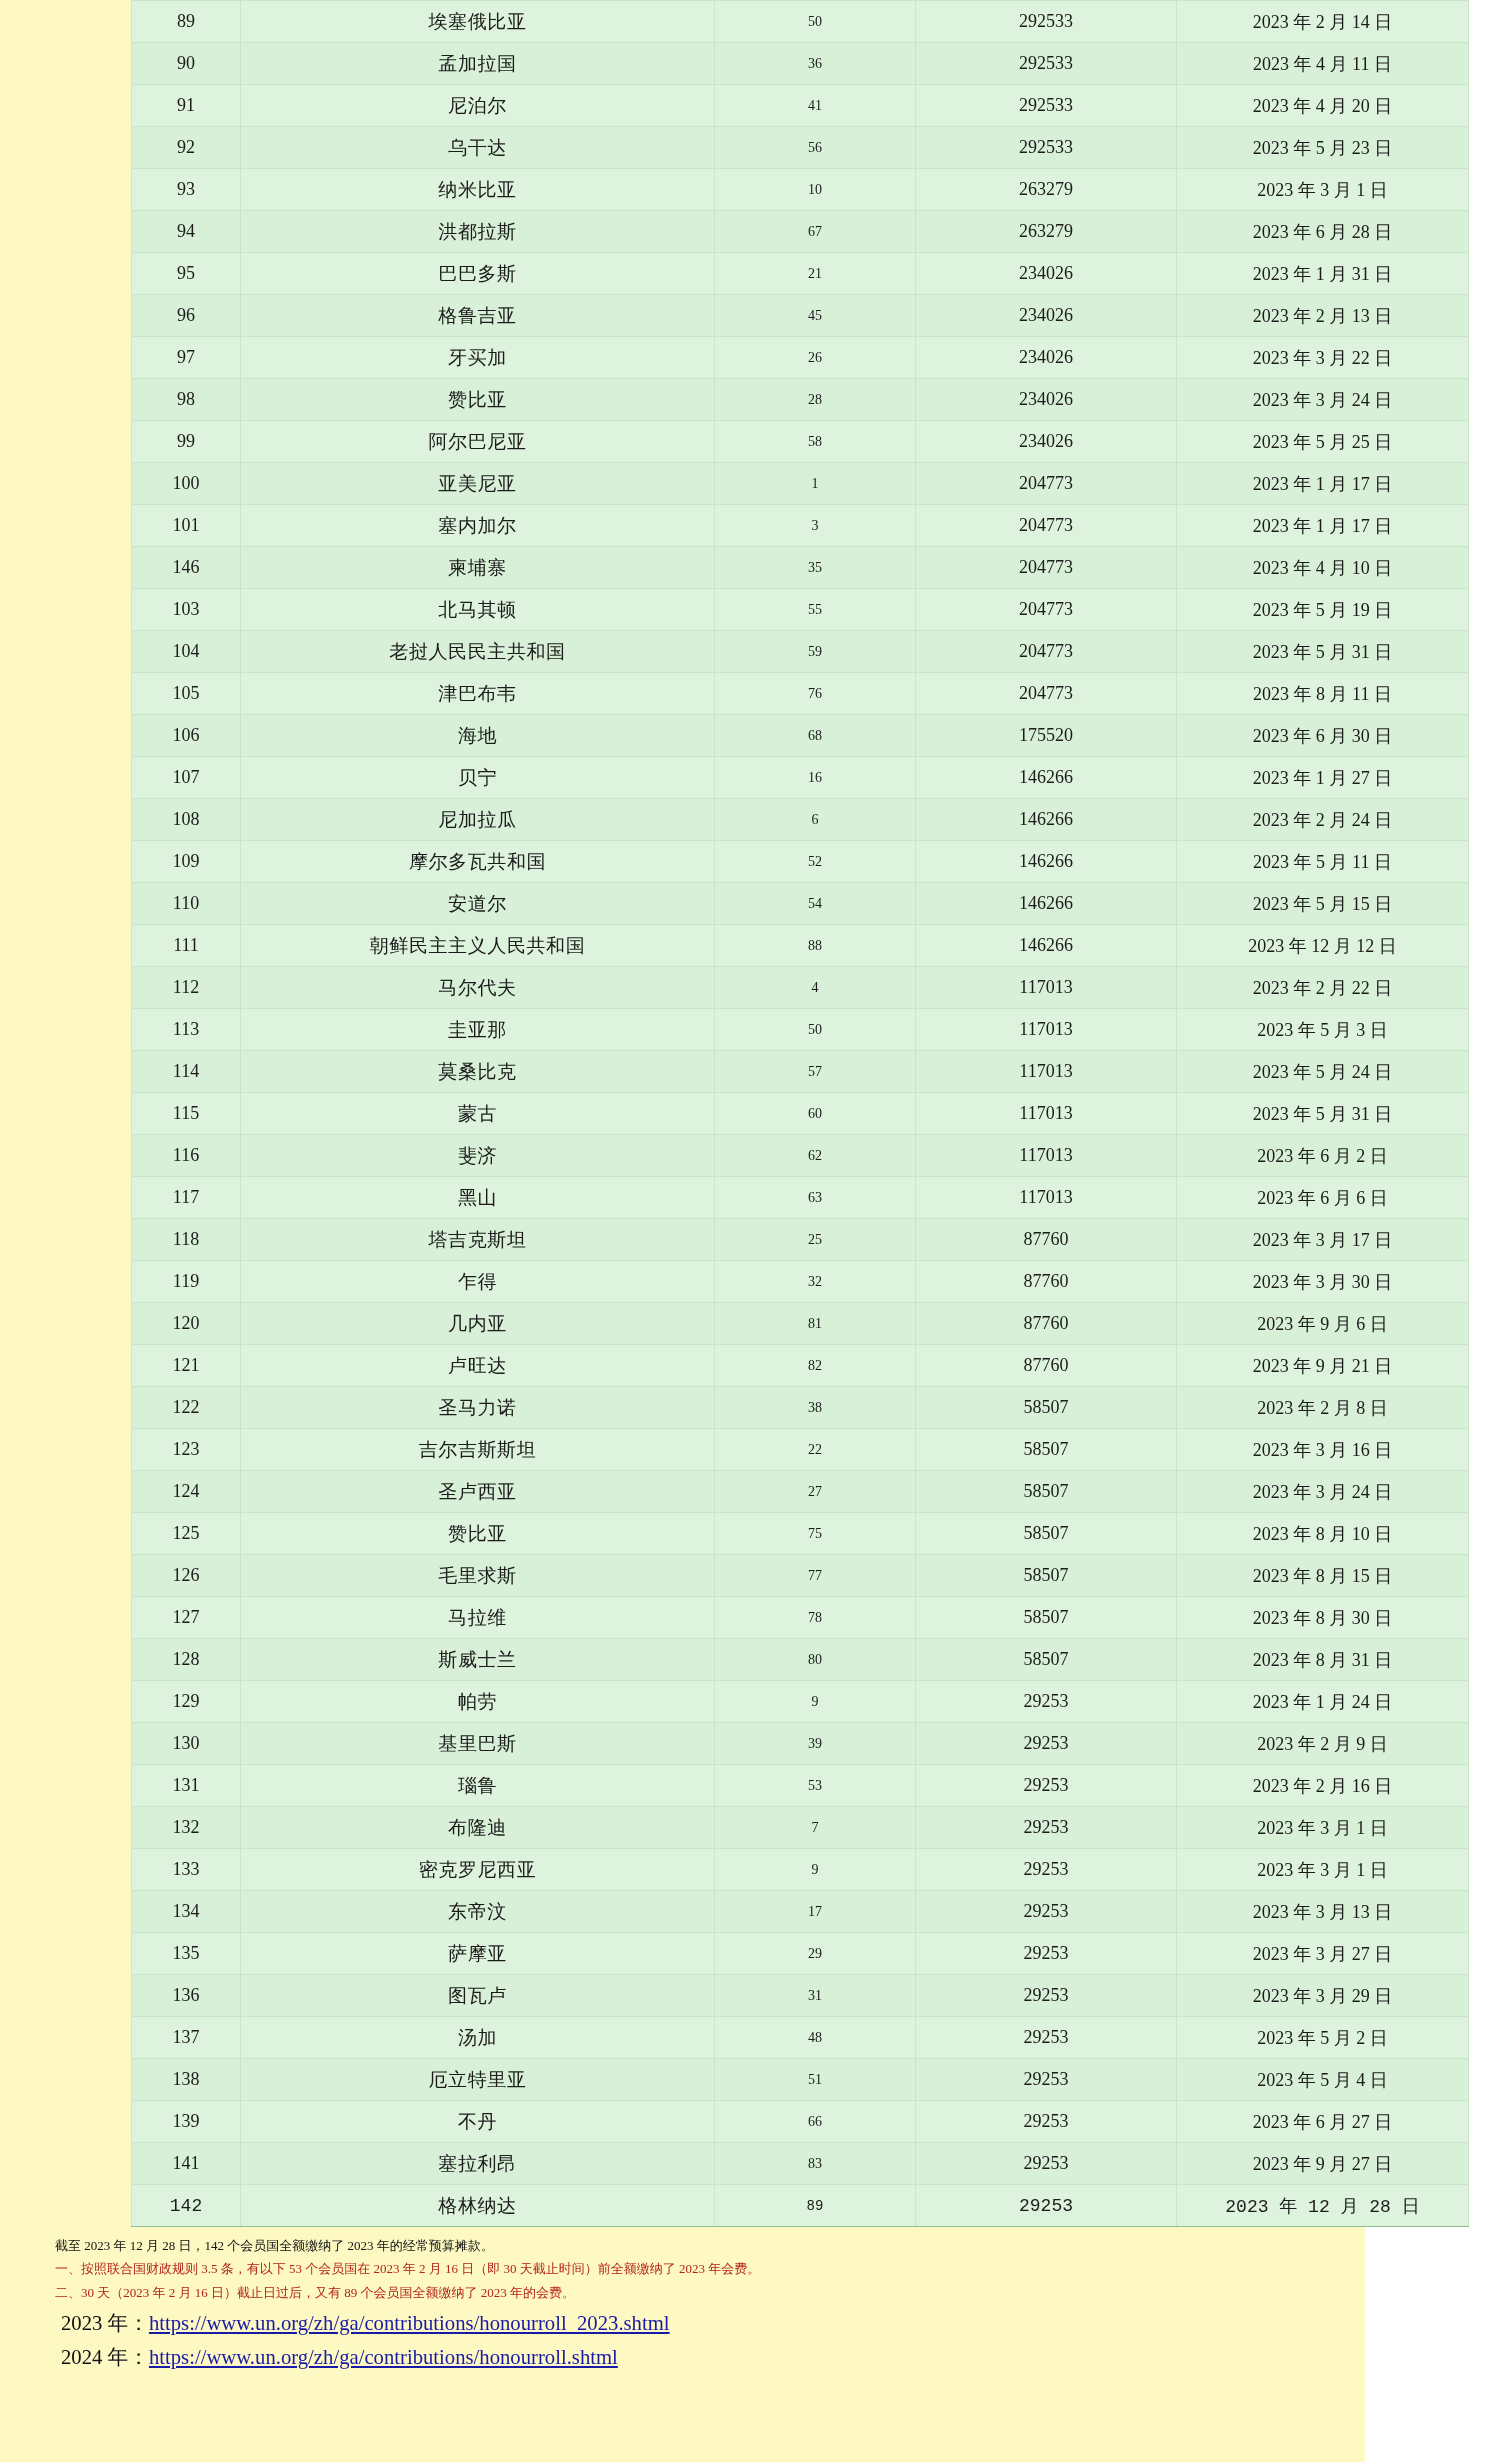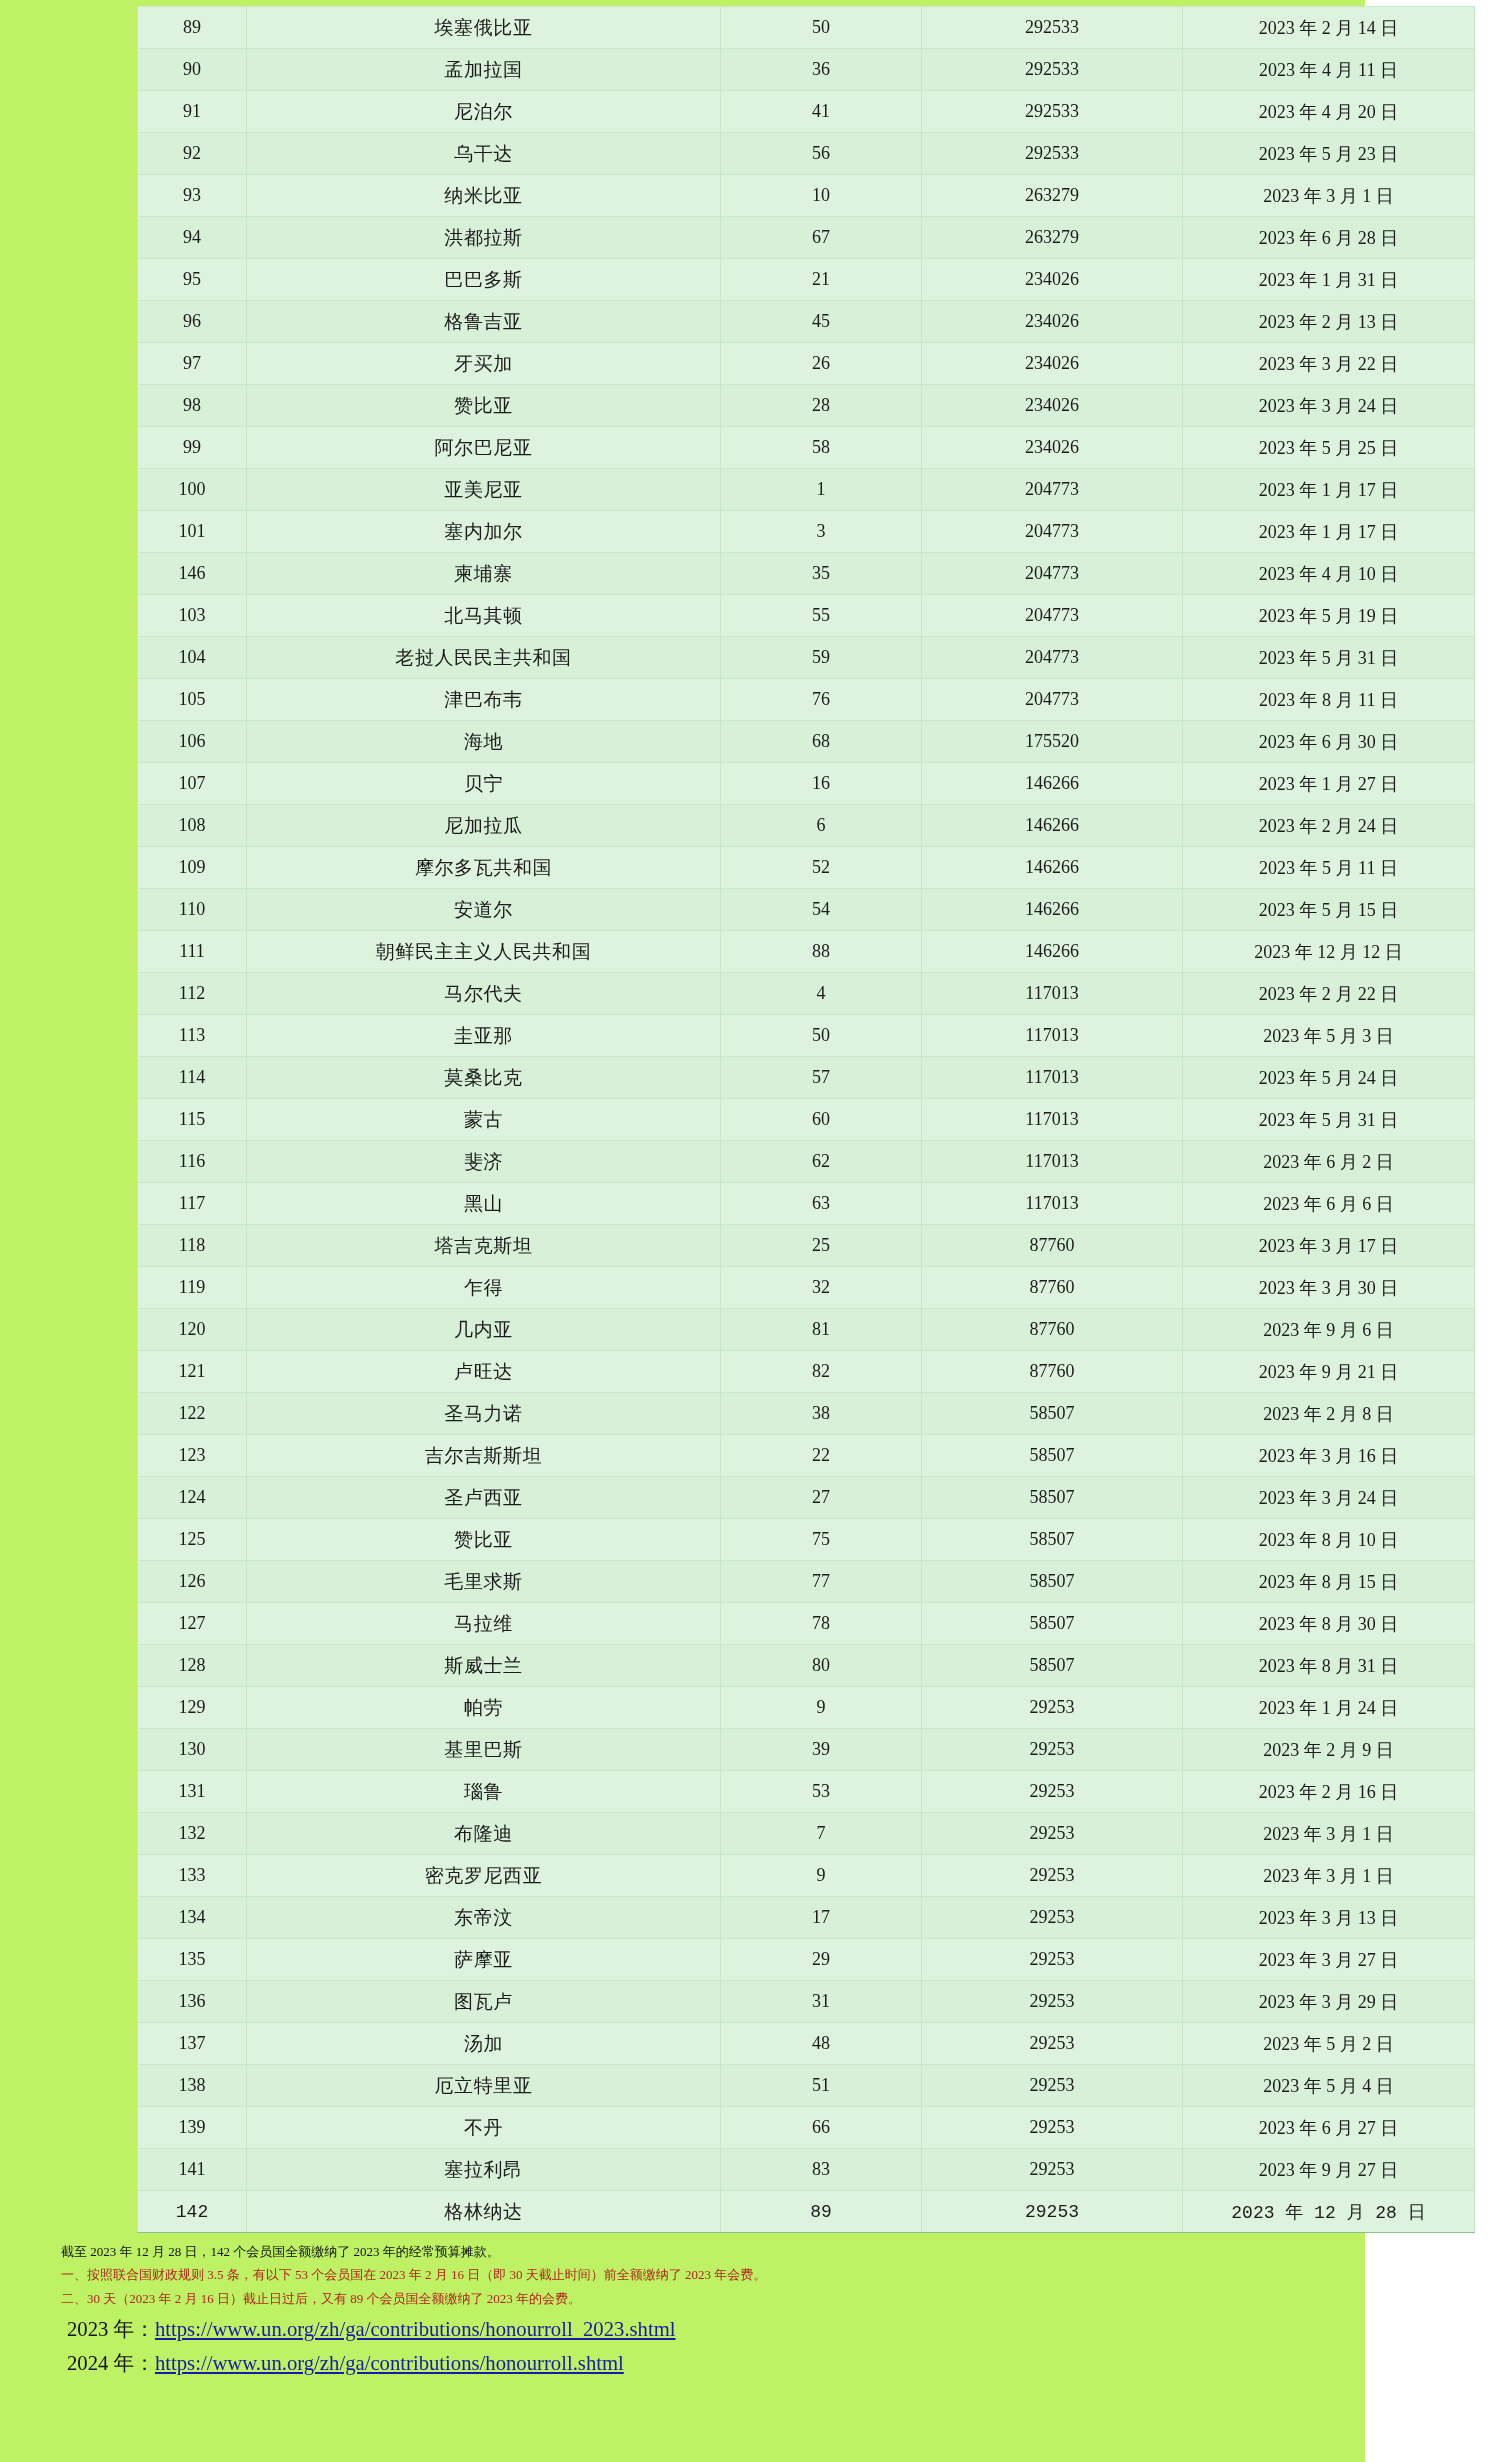--- a/index.html
+++ b/index.html
@@ -8,23 +8,23 @@
     background: #ffffff;
   }
   body {
     width: 1505px;
     font-family: "Liberation Serif", "DejaVu Serif", serif;
   }
   .page {
     position: relative;
     width: 1365px;
     min-height: 2462px;
-    background: #bef264;
+    background: #fef9c3;
     box-sizing: border-box;
-    padding: 6px;
+    padding: 0;
   }
   .table-wrap {
     width: 1277px;
     margin: 0 auto 0 131px;
     padding-top: 0;
   }
   table.contrib {
     border-collapse: collapse;
     width: 1277px;
     table-layout: fixed;
@@ -43,21 +43,21 @@
     color: #1b1b1b;
     text-align: center;
     vertical-align: middle;
     padding: 0 3.6px;
     background: #ddf3dd;
     font-family: "Liberation Serif", "DejaVu Serif", serif;
   }
   table.contrib tr:nth-child(even) td { background: #d7f0d7; }
   table.contrib td.idx { font-size: 18px; }
   table.contrib td.country { font-size: 19px; letter-spacing: 0.6px; }
-  table.contrib td.num { font-size: 18px; margin-left: 23px; }
+  table.contrib td.num { font-size: 14px; margin-left: 23px; }
   table.contrib td.amount { font-size: 18px; }
   table.contrib td.date { font-size: 18px; }
 
   
   table.contrib { border-left: 1.8px solid #8fbf8f; border-right: 1.8px solid #8fbf8f; }
   table.contrib tr:last-child td { border-bottom: 1.8px solid #8fbf8f; font-family: Liberation Mono, monospace; }
 
   .footnotes {
     width: 1392px;
     margin: 8.5px auto 0 55px;

